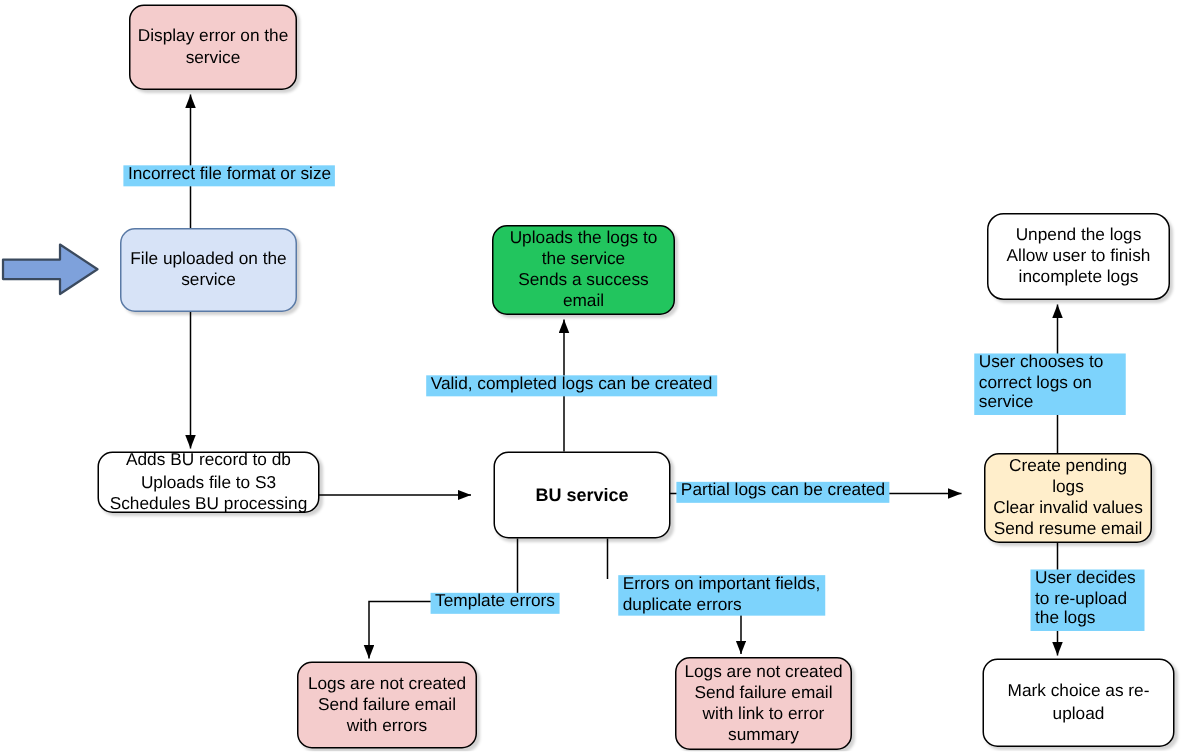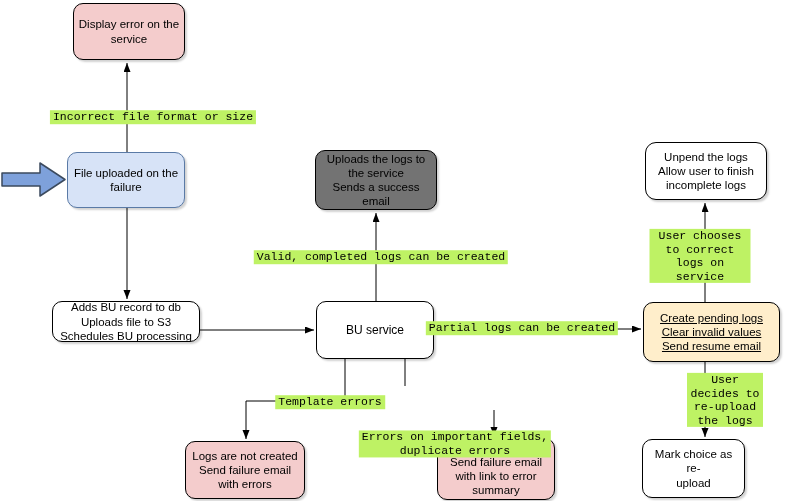--- a/index.html
+++ b/index.html
@@ -25,56 +25,56 @@
     text-align: center;
     white-space: pre-line;
     font-size: 11.5px;
     line-height: 1.22;
     color: #000000;
     border: 1.5px solid #000000;
     border-radius: 10px;
     background: #ffffff;
     box-shadow: 2px 2px 2px rgba(0,0,0,0.18);
     padding: 2px 4px;
+    margin-left: 13px;
   }
   .node-pink   { background: #f4cccc; }
   .node-blue   { background: #d7e3f7; border-color: #5a7aa6; }
-  .node-green  { background: #737373; }
+  .node-green  { background: #22c55e; }
   .node-yellow { background: #ffeecb; }
   .node-white  { background: #ffffff; }
 
   .n-display-error  { left: 73px;  top: 3px;   width: 112px; height: 57px; }
   .n-file-uploaded  { left: 67px;  top: 152px; width: 118px; height: 56px; }
   .n-adds-bu        { left: 52px;  top: 301px; width: 148px; height: 41px; }
   .n-uploads-logs   { left: 315px; top: 150px; width: 122px; height: 60px; }
-  .n-bu-service     { left: 316px; top: 301px; width: 118px; height: 58px; font-size: 12px; }
-  .n-create-pending { left: 643px; top: 302px; width: 137px; height: 60px; text-decoration: underline; }
+  .n-bu-service     { left: 316px; top: 301px; width: 118px; height: 58px; font-size: 12px; font-weight: bold; }
+  .n-create-pending { left: 643px; top: 302px; width: 112px; height: 60px; }
   .n-unpend         { left: 645px; top: 142px; width: 122px; height: 58px; border-radius: 11px; }
-  .n-mark-reupload  { left: 642px; top: 439px; width: 103px; height: 59px; }
+  .n-mark-reupload  { left: 642px; top: 439px; width: 128px; height: 59px; }
   .n-lnc-errors     { left: 185px; top: 441px; width: 120px; height: 58px; }
   .n-lnc-summary    { left: 437px; top: 438px; width: 118px; height: 62px; }
 
   .edge-label {
     position: absolute;
     transform: translate(-50%, -50%);
-    background: #bef264;
+    background: #7dd3fc;
     white-space: pre-line;
-    text-align: center;
+    text-align: left;
     font-size: 11.5px;
     line-height: 1.18;
     color: #000000;
     padding: 0 3px;
-    font-family: Liberation Mono, monospace;
   }
   .l-incorrect { left: 153px; top: 117px; }
   .l-correct   { left: 133px; top: 258px; }
   .l-valid     { left: 381px; top: 257px; }
   .l-partial   { left: 522px; top: 328px; }
   .l-template  { left: 330px; top: 402px; }
-  .l-important { left: 455px; top: 397px; margin-top: 47px; }
+  .l-important { left: 481px; top: 397px; }
   .l-chooses   { left: 700px; top: 256px; }
   .l-decides   { left: 725px; top: 400px; }
 </style>
 </head>
 <body>
 
 <div class="canvas">
 
   <svg class="connectors" viewBox="0 0 801 501" xmlns="http://www.w3.org/2000/svg">
     <defs>
@@ -94,21 +94,21 @@
       <path d="M705,302 L705,203" marker-end="url(#arw)"></path>
       <path d="M705,362 L705,437" marker-end="url(#arw)"></path>
     </g>
     <polygon points="2,173 40,173 40,163 65,179.5 40,196 40,186 2,186" fill="#7ea1db" stroke="#3b4a5e" stroke-width="1.5" stroke-linejoin="round"></polygon>
   </svg>
 
   <div class="node node-pink n-display-error">Display error on the
 service</div>
 
   <div class="node node-blue n-file-uploaded">File uploaded on the
-failure</div>
+service</div>
 
   <div class="node node-white n-adds-bu">Adds BU record to db
 Uploads file to S3
 Schedules BU processing</div>
 
   <div class="node node-green n-uploads-logs">Uploads the logs to
 the service
 Sends a success
 email</div>
 

